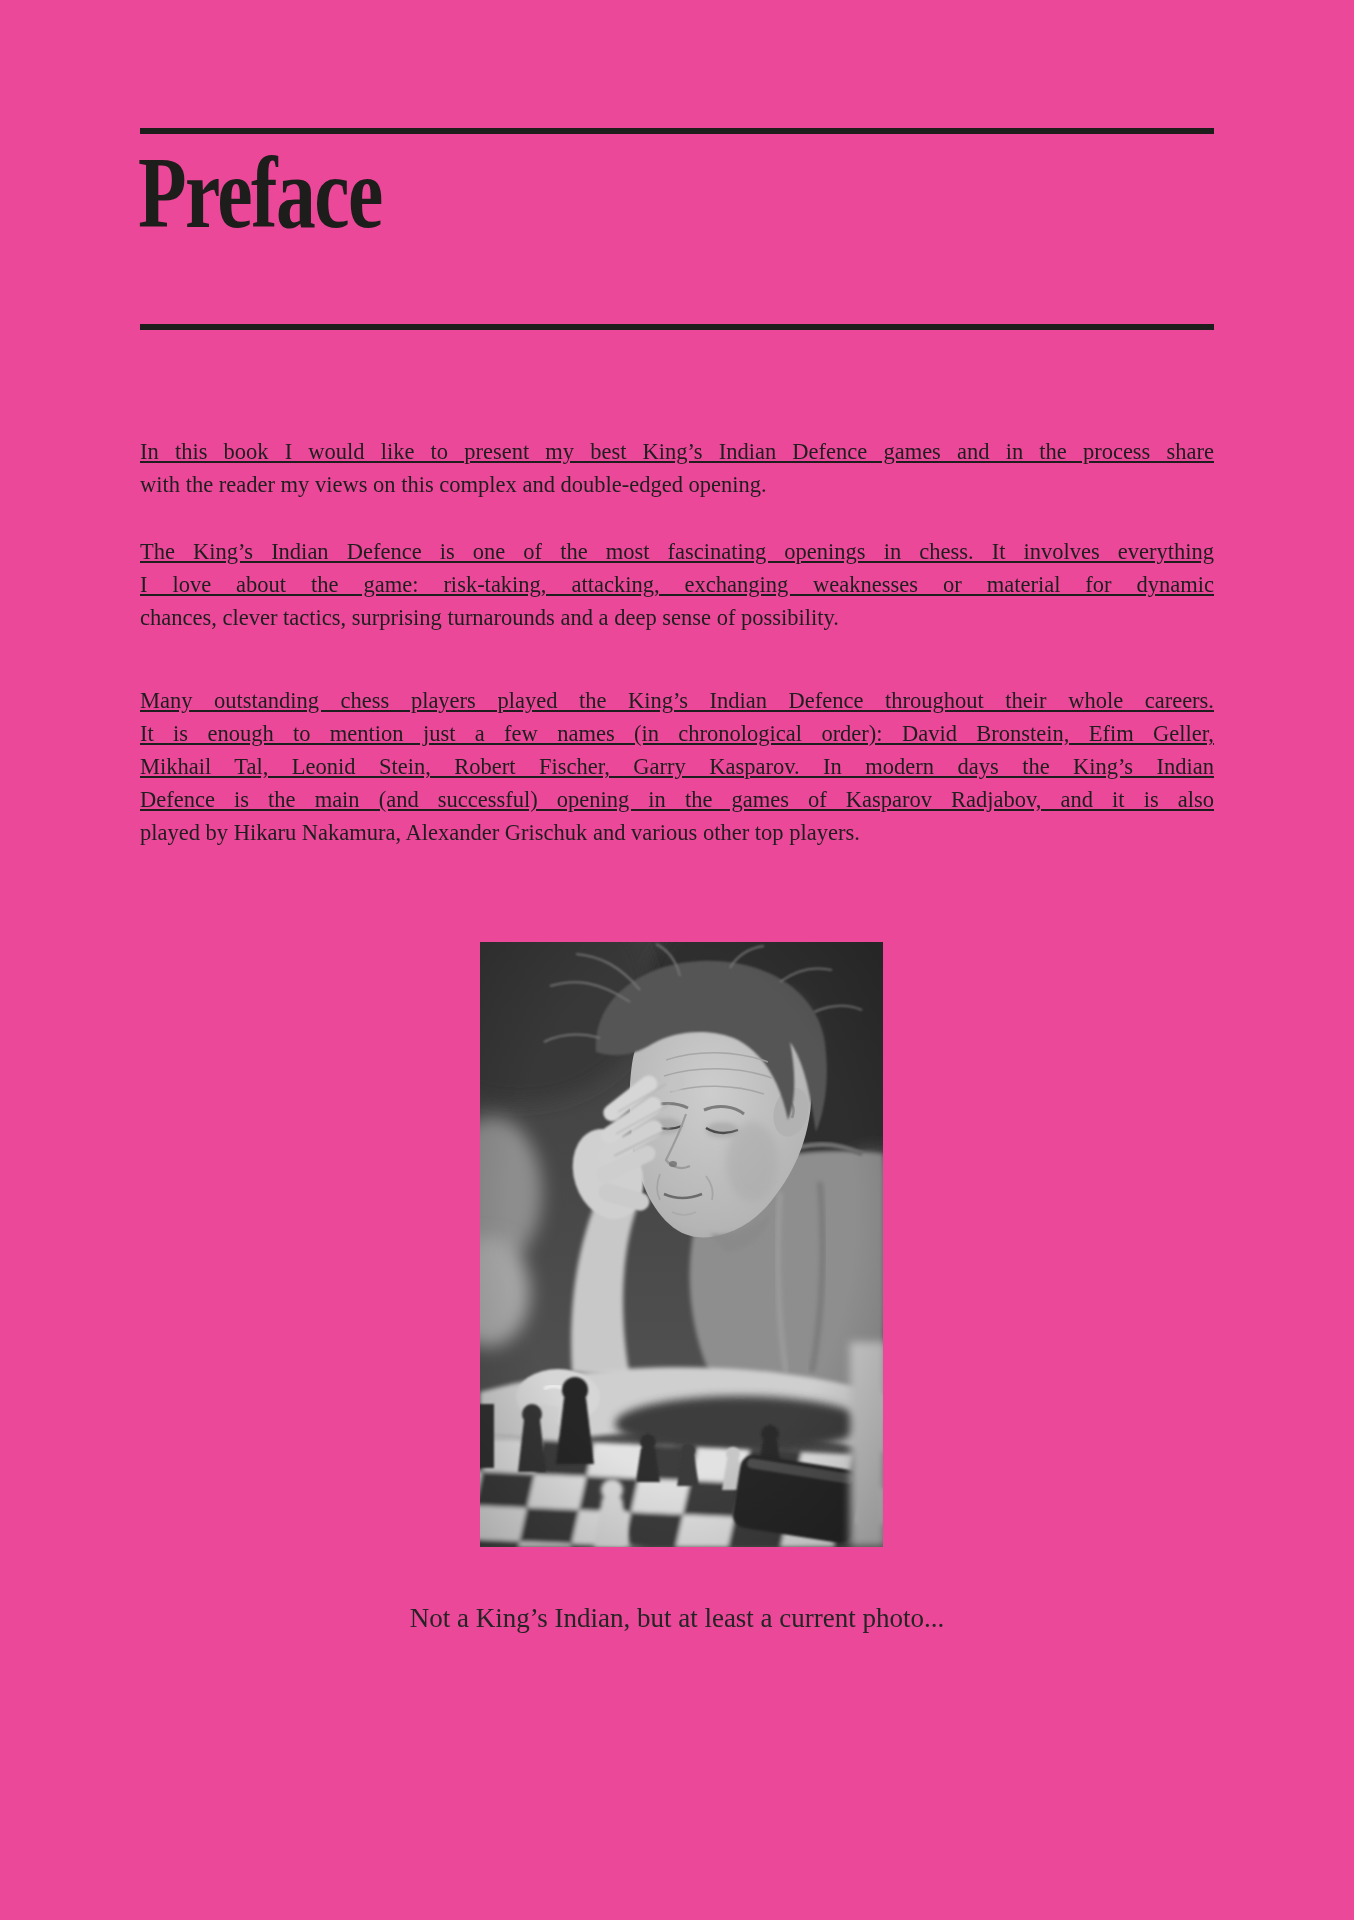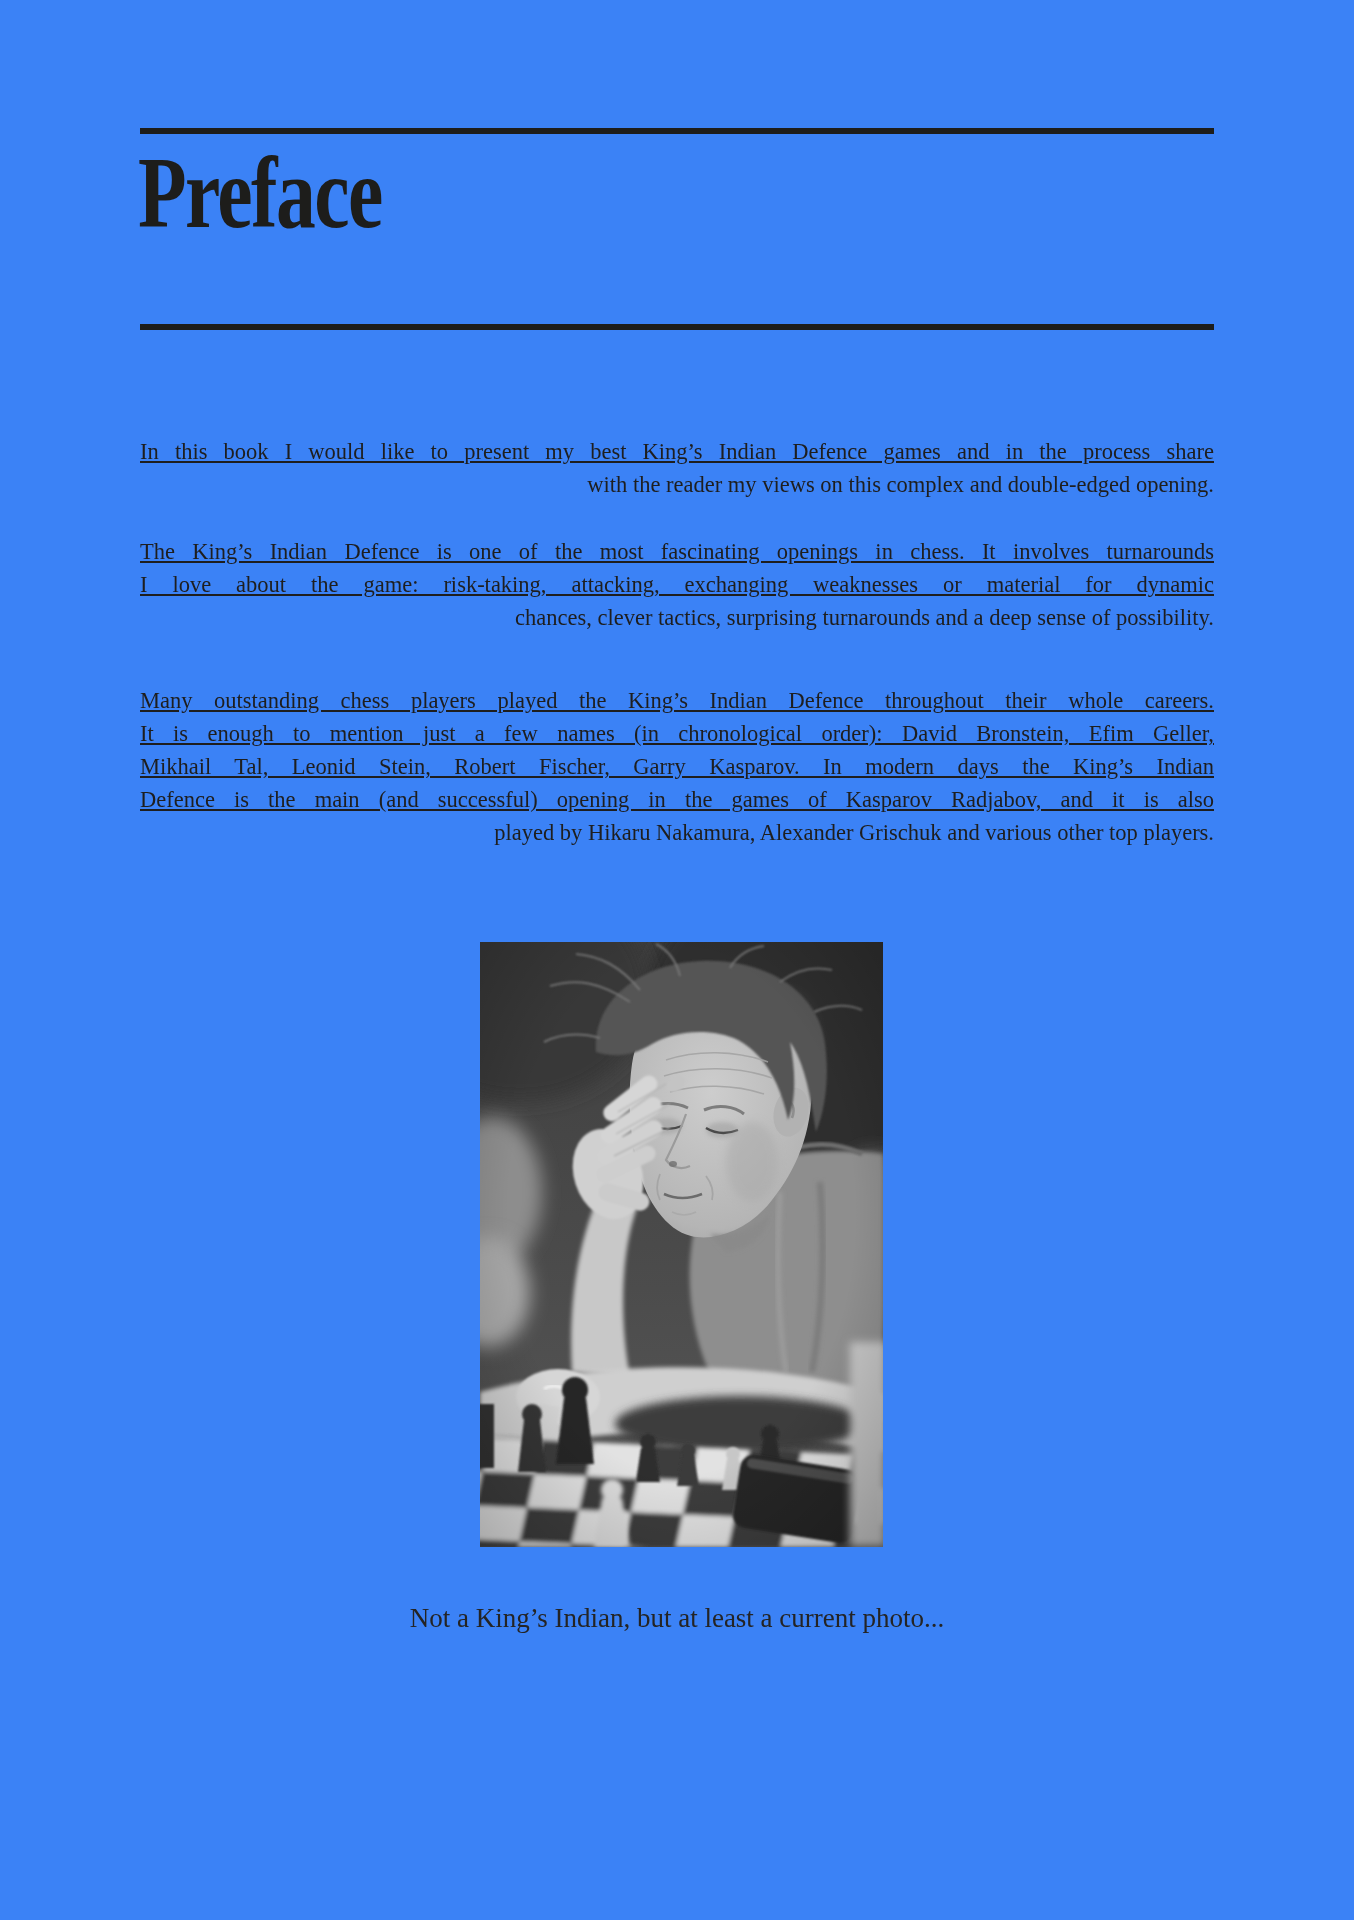--- a/index.html
+++ b/index.html
@@ -1,20 +1,20 @@
 <!DOCTYPE html>
 <html><head>
 <meta charset="utf-8">
 <style>
   html, body { margin: 0; padding: 0; background: #ffffff; }
   .page {
     position: relative;
     width: 1354px;
     height: 1920px;
-    background: #3b82f6;
+    background: #ec4899;
     font-family: "Liberation Serif", "DejaVu Serif", serif;
     color: #1d1d1b;
     overflow: hidden;
   }
   .rule {
     position: absolute;
     left: 140px;
     width: 1074px;
     height: 6px;
     background: #1d1d1b;
@@ -38,21 +38,21 @@
   }
   .para {
     position: absolute;
     left: 140px;
     width: 1074px;
     font-size: 22.5px;
     line-height: 33px;
     color: #1e1e1e;
   }
   .para .line-j { text-align: justify; text-align-last: justify; text-decoration: underline; }
-  .para .line-l { text-align: right; }
+  .para .line-l { text-align: left; }
   .p1 { top: 435px; }
   .p2 { top: 535px; }
   .p3 { top: 684px; }
   .photo {
     position: absolute;
     left: 480px;
     top: 942px;
     width: 403px;
     height: 605px;
     margin: 0;
@@ -78,21 +78,21 @@
   <div class="rule rule-top"></div>
   <h1 class="title">Preface</h1>
   <div class="rule rule-bottom"></div>
 
   <div class="para p1">
     <div class="line-j">In this book I would like to present my best King’s Indian Defence games and in the process share</div>
     <div class="line-l">with the reader my views on this complex and double-edged opening.</div>
   </div>
 
   <div class="para p2">
-    <div class="line-j">The King’s Indian Defence is one of the most fascinating openings in chess. It involves turnarounds</div>
+    <div class="line-j">The King’s Indian Defence is one of the most fascinating openings in chess. It involves everything</div>
     <div class="line-j">I love about the game: risk-taking, attacking, exchanging weaknesses or material for dynamic</div>
     <div class="line-l">chances, clever tactics, surprising turnarounds and a deep sense of possibility.</div>
   </div>
 
   <div class="para p3">
     <div class="line-j">Many outstanding chess players played the King’s Indian Defence throughout their whole careers.</div>
     <div class="line-j">It is enough to mention just a few names (in chronological order): David Bronstein, Efim Geller,</div>
     <div class="line-j">Mikhail Tal, Leonid Stein, Robert Fischer, Garry Kasparov. In modern days the King’s Indian</div>
     <div class="line-j">Defence is the main (and successful) opening in the games of Kasparov Radjabov, and it is also</div>
     <div class="line-l">played by Hikaru Nakamura, Alexander Grischuk and various other top players.</div>

